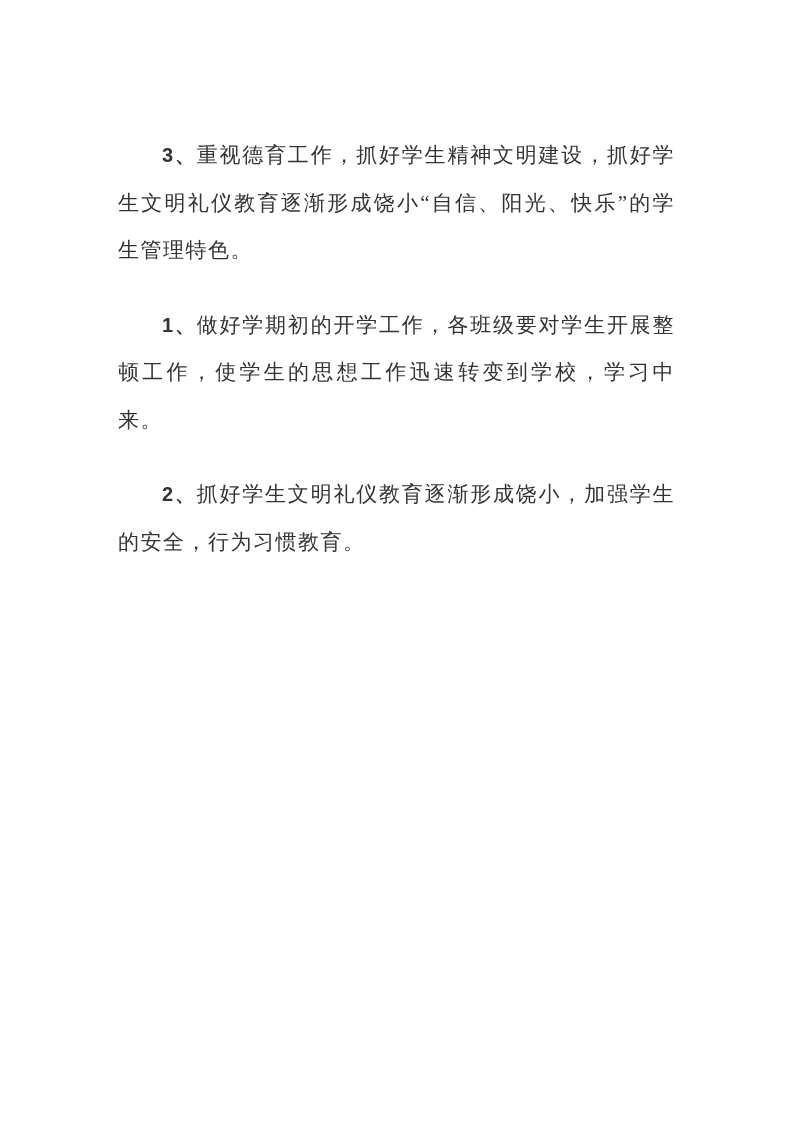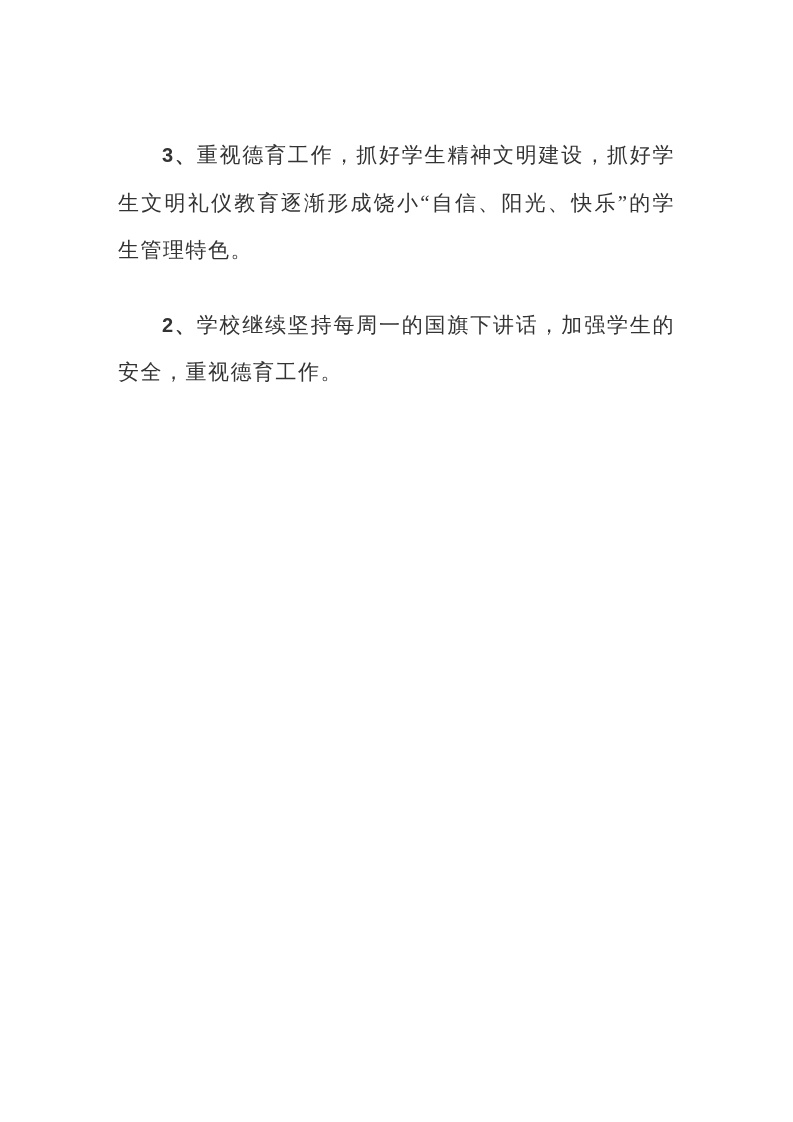--- a/index.html
+++ b/index.html
@@ -37,15 +37,16 @@
     font-family: "Liberation Sans", "DejaVu Sans", sans-serif;
     font-size: 20px;
   }
 </style>
 </head>
 <body>
 
 <div class="page" style="background: rgb(255, 255, 255);">
   <div class="doc" id="doc" style="color: rgb(51, 51, 51);">
       <p class="para"><span class="num">3、</span><span>重视德育工作，抓好学生精神文明建设，抓好学生文明礼仪教育逐渐形成饶小“自信、阳光、快乐”的学生管理特色。</span></p>
-      <p class="para"><span class="num">2、</span><span>学校继续坚持每周一的国旗下讲话，加强学生的安全，重视德育工作。</span></p>
+      <p class="para"><span class="num">1、</span><span>做好学期初的开学工作，各班级要对学生开展整顿工作，使学生的思想工作迅速转变到学校，学习中来。</span></p>
+      <p class="para"><span class="num">2、</span><span>抓好学生文明礼仪教育逐渐形成饶小，加强学生的安全，行为习惯教育。</span></p>
     </div>
 </div>
 
 </body></html>

